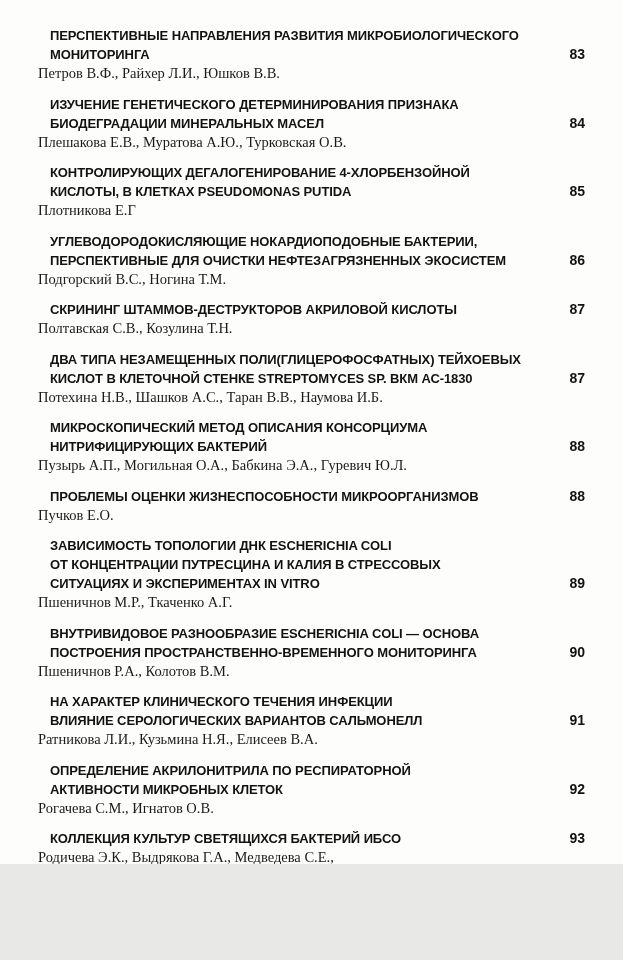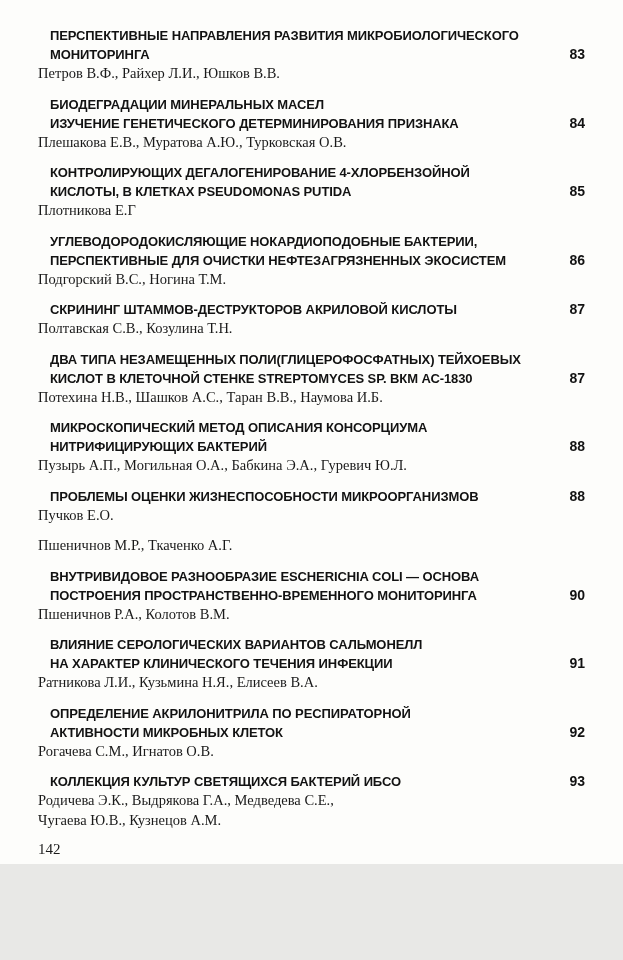--- a/index.html
+++ b/index.html
@@ -81,22 +81,22 @@
       <div class="page-num">83</div>
     </div>
     <div class="authors">
           <div class="author-line">Петров В.Ф., Райхер Л.И., Юшков В.В.</div>
         </div>
   </div>
 
   <div class="entry">
     <div class="title-row">
       <div class="title-lines">
+            <div class="title-line">ИЗУЧЕНИЕ ГЕНЕТИЧЕСКОГО ДЕТЕРМИНИРОВАНИЯ ПРИЗНАКА</div>
             <div class="title-line">БИОДЕГРАДАЦИИ МИНЕРАЛЬНЫХ МАСЕЛ</div>
-            <div class="title-line">ИЗУЧЕНИЕ ГЕНЕТИЧЕСКОГО ДЕТЕРМИНИРОВАНИЯ ПРИЗНАКА</div>
           </div>
       <div class="page-num">84</div>
     </div>
     <div class="authors">
           <div class="author-line">Плешакова Е.В., Муратова А.Ю., Турковская О.В.</div>
         </div>
   </div>
 
   <div class="entry">
     <div class="title-row">
@@ -168,20 +168,28 @@
             <div class="title-line">ПРОБЛЕМЫ ОЦЕНКИ ЖИЗНЕСПОСОБНОСТИ МИКРООРГАНИЗМОВ</div>
           </div>
       <div class="page-num">88</div>
     </div>
     <div class="authors">
           <div class="author-line">Пучков Е.О.</div>
         </div>
   </div>
 
   <div class="entry">
+    <div class="title-row">
+      <div class="title-lines">
+            <div class="title-line">ЗАВИСИМОСТЬ ТОПОЛОГИИ ДНК ESCHERICHIA COLI</div>
+            <div class="title-line">ОТ КОНЦЕНТРАЦИИ ПУТРЕСЦИНА И КАЛИЯ В СТРЕССОВЫХ</div>
+            <div class="title-line">СИТУАЦИЯХ И ЭКСПЕРИМЕНТАХ IN VITRO</div>
+          </div>
+      <div class="page-num">89</div>
+    </div>
     <div class="authors">
           <div class="author-line">Пшеничнов М.Р., Ткаченко А.Г.</div>
         </div>
   </div>
 
   <div class="entry">
     <div class="title-row">
       <div class="title-lines">
             <div class="title-line">ВНУТРИВИДОВОЕ РАЗНООБРАЗИЕ ESCHERICHIA COLI — ОСНОВА</div>
             <div class="title-line">ПОСТРОЕНИЯ ПРОСТРАНСТВЕННО-ВРЕМЕННОГО МОНИТОРИНГА</div>
@@ -189,22 +197,22 @@
       <div class="page-num">90</div>
     </div>
     <div class="authors">
           <div class="author-line">Пшеничнов Р.А., Колотов В.М.</div>
         </div>
   </div>
 
   <div class="entry">
     <div class="title-row">
       <div class="title-lines">
+            <div class="title-line">НА ХАРАКТЕР КЛИНИЧЕСКОГО ТЕЧЕНИЯ ИНФЕКЦИИ</div>
             <div class="title-line">ВЛИЯНИЕ СЕРОЛОГИЧЕСКИХ ВАРИАНТОВ САЛЬМОНЕЛЛ</div>
-            <div class="title-line">НА ХАРАКТЕР КЛИНИЧЕСКОГО ТЕЧЕНИЯ ИНФЕКЦИИ</div>
           </div>
       <div class="page-num">91</div>
     </div>
     <div class="authors">
           <div class="author-line">Ратникова Л.И., Кузьмина Н.Я., Елисеев В.А.</div>
         </div>
   </div>
 
   <div class="entry">
     <div class="title-row">

